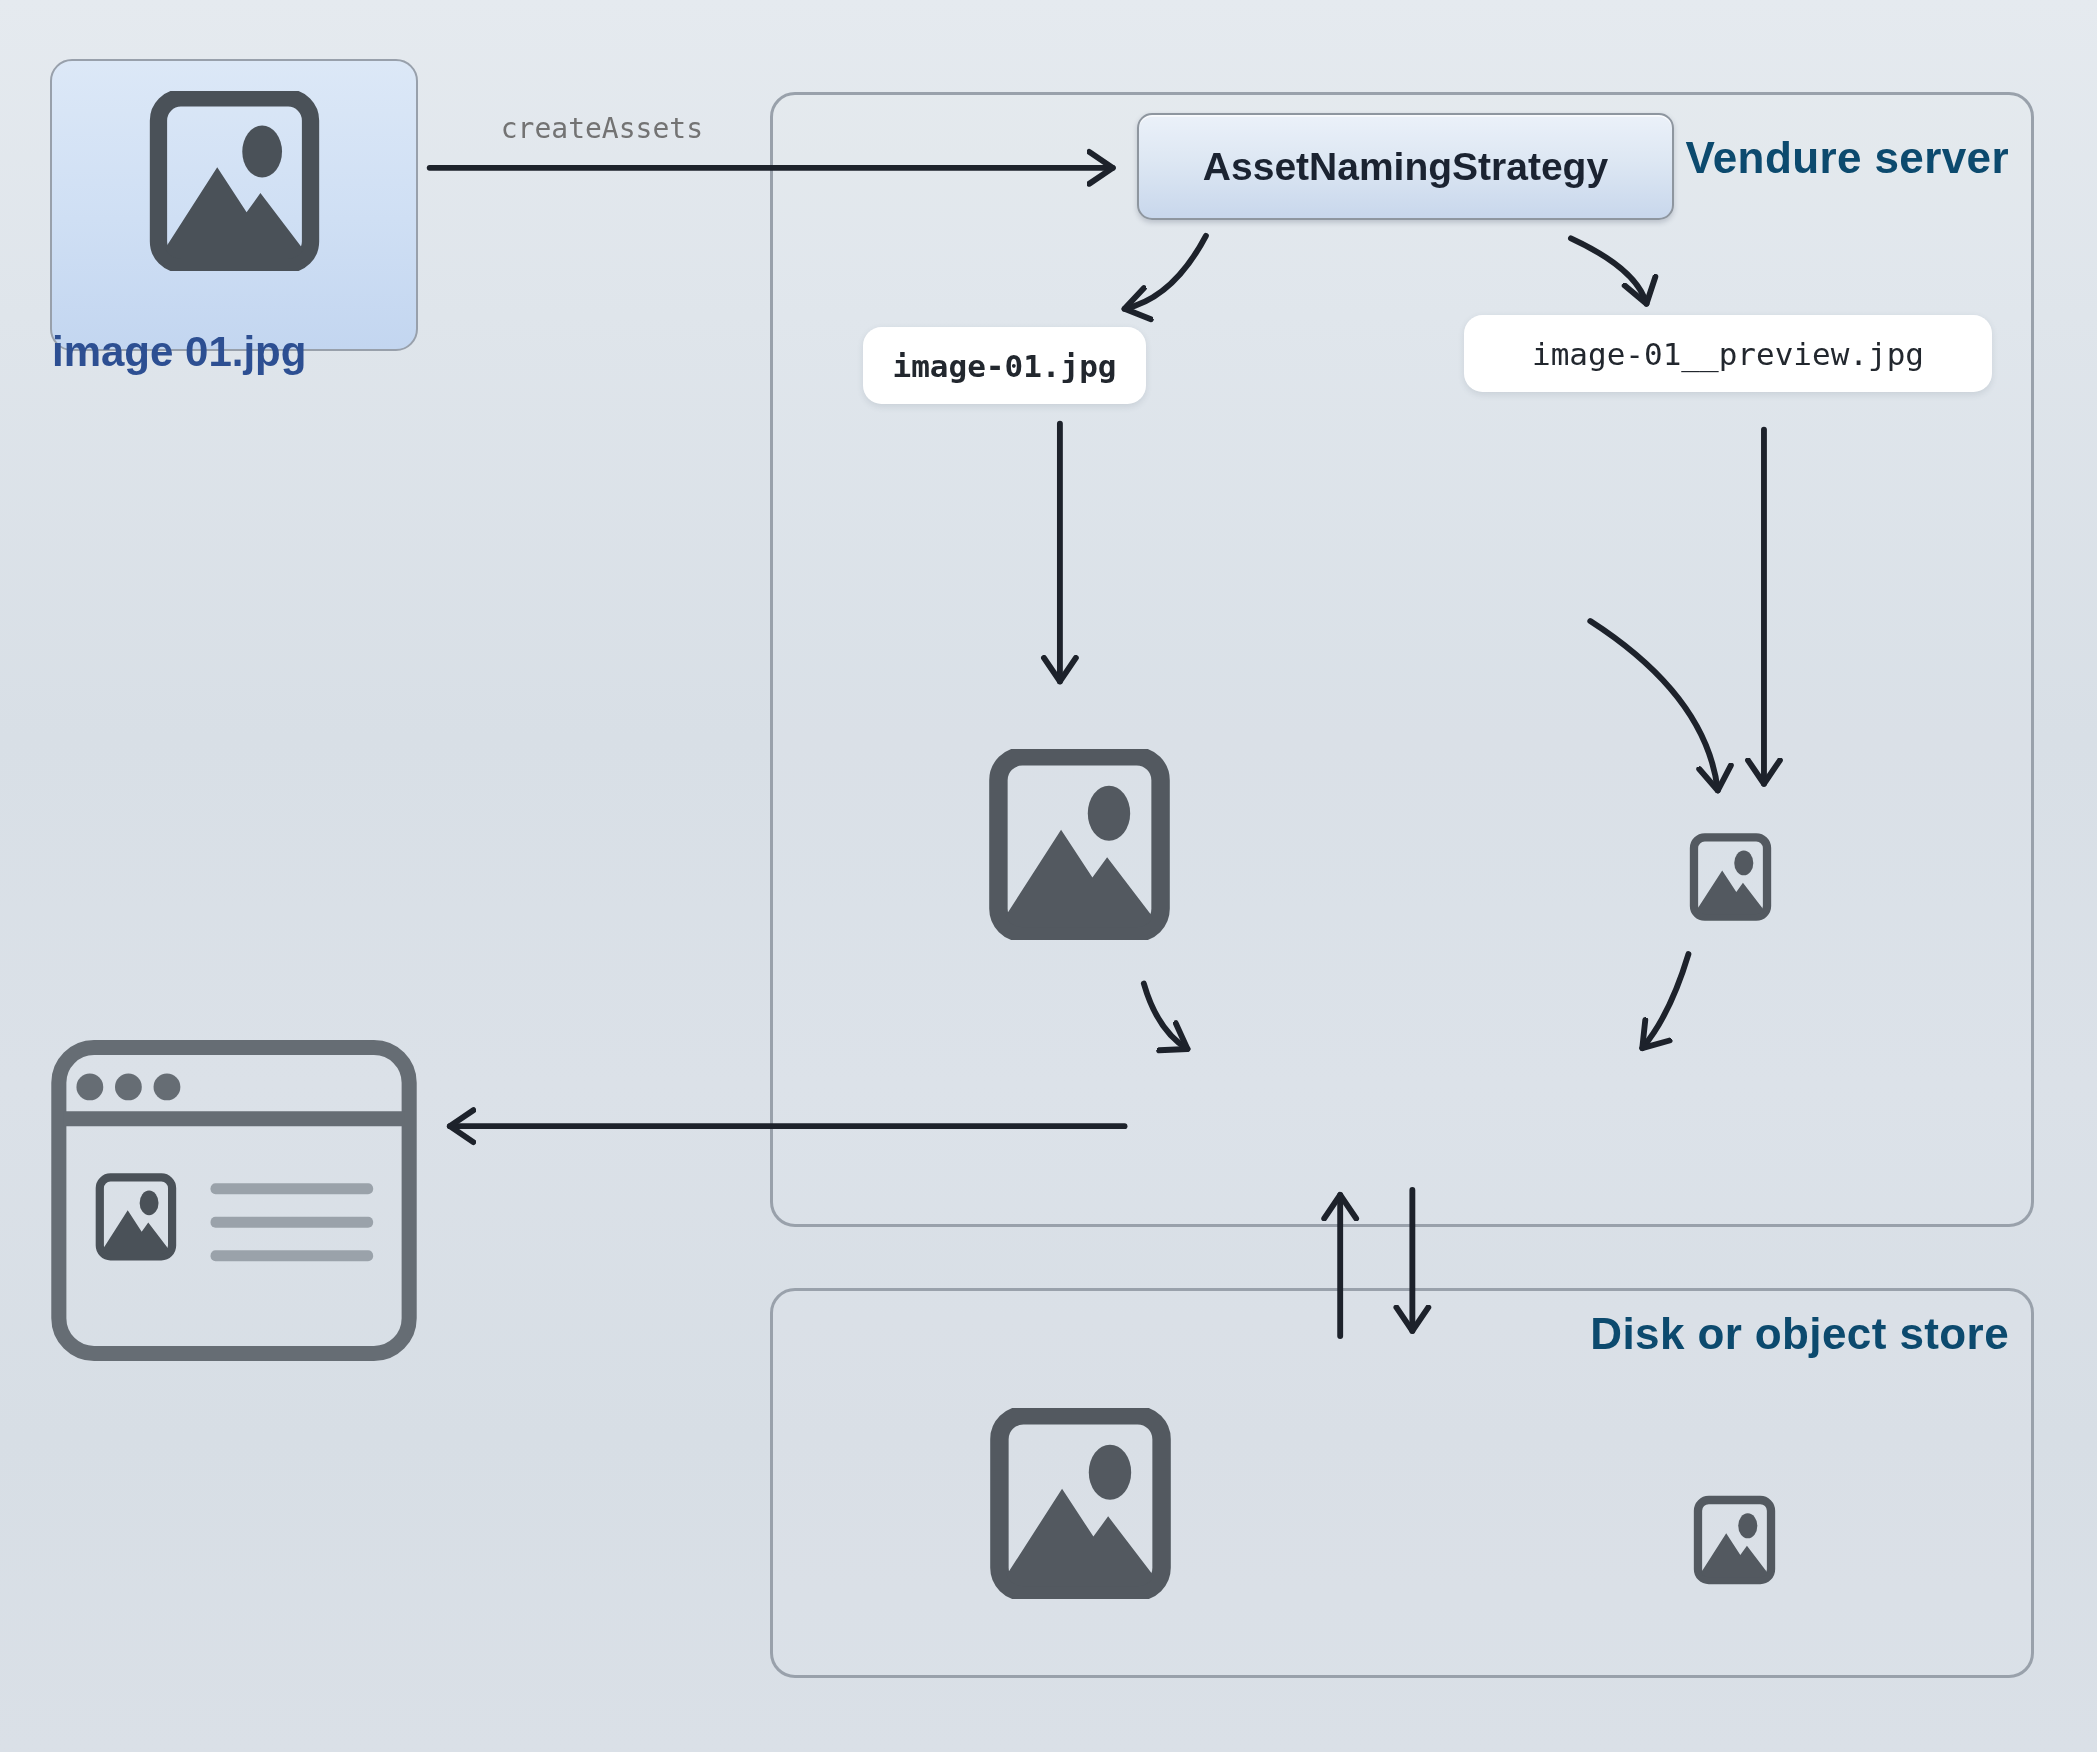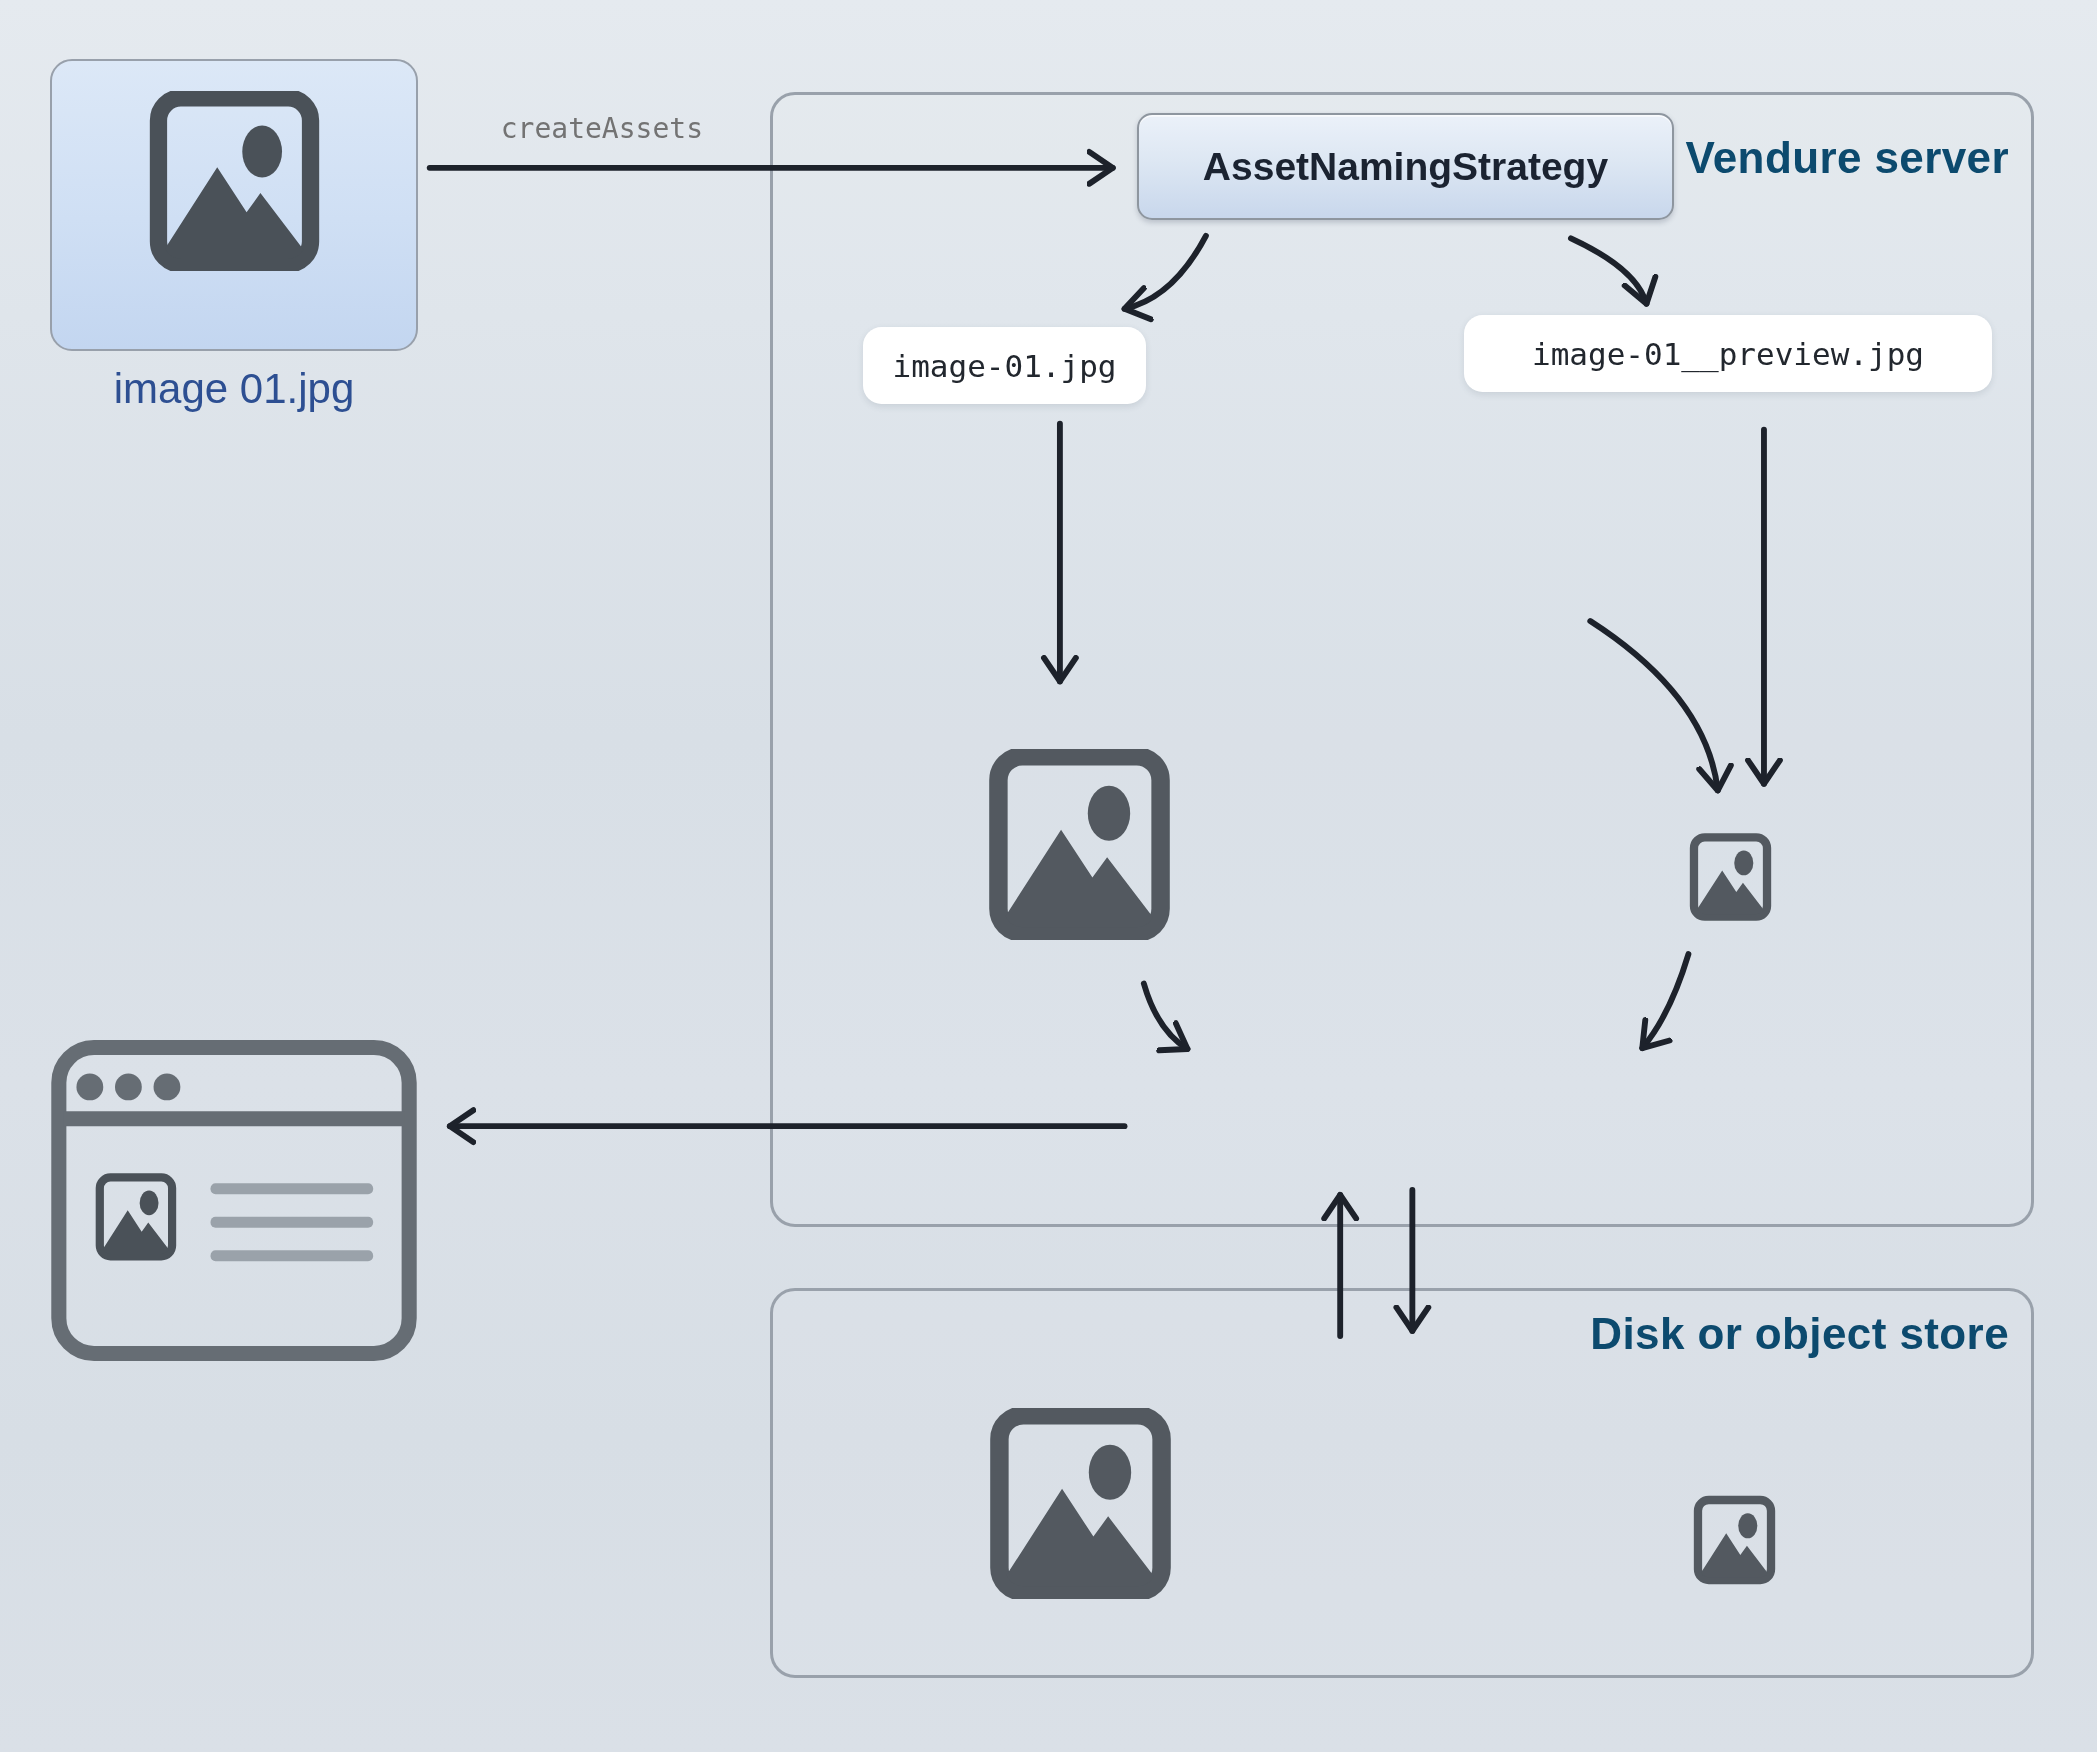--- a/index.html
+++ b/index.html
@@ -35,22 +35,22 @@
     font-size:31px;font-weight:500;color:#22272e;white-space:nowrap;
   }
   
   .file-box{
     position:absolute;z-index:4;left:50px;top:59px;width:364px;height:288px;
     background:linear-gradient(180deg,#dce8f7 0%, #cfdff4 55%, #c3d6f0 100%);
     border:2.5px solid #98a0ab;border-radius:22px;
   }
   .file-box .ficon{position:absolute;left:96px;top:30px;}
   .file-label{
-    position:absolute;left:0;right:0;top:267px;text-align:center;
-    font-size:42px;font-weight:normal;color:#2d4f92;margin-top:37px;
+    position:absolute;left:0;right:0;top:267px;text-align:left;
+    font-size:42px;font-weight:bold;color:#2d4f92;
   }
   .flow-label{
     position:absolute;left:451px;top:112px;width:252px;z-index:4;text-align:right;
     font-family:"DejaVu Sans Mono", monospace;font-size:28px;color:#737373;
   }
   .icon-slate{color:#4a5158;}
   svg.arrows{position:absolute;left:0;top:0;z-index:5;pointer-events:none;}
   svg{display:block;}
 </style>
 </head>
@@ -87,21 +87,21 @@
   </div>
 
   <div class="flow-label">createAssets</div>
 
   <div class="sbox" style="left:1137px;top:113px;width:533px;height:103px;">
     <span>AssetNamingStrategy</span>
   </div>
 
 
 
-  <div class="pill" style="left:863px;top:327px;width:283px;height:77px;">
+  <div class="pill" style="left:863px;top:327px;width:283px;height:77px;font-weight:bold;">
     <span>image-01.jpg</span>
   </div>
 
   <div class="pill" style="left:1464px;top:315px;width:528px;height:77px;">
     <span>image-01__preview.jpg</span>
   </div>
 
   <span class="abs icon-slate" style="left:982px;top:749px;">
     <svg width="195" height="191" preserveAspectRatio="none" viewBox="0 0 232 228">
         <use href="#img-icon" width="232" height="228"></use>

